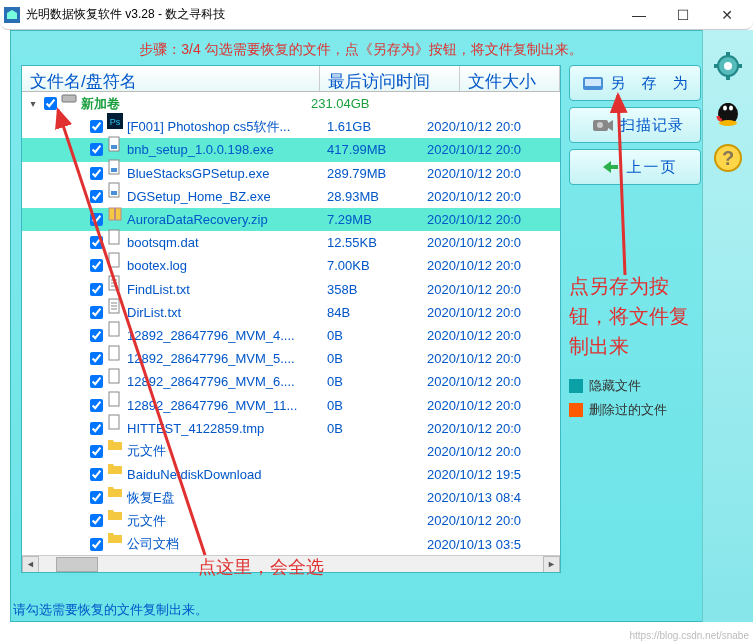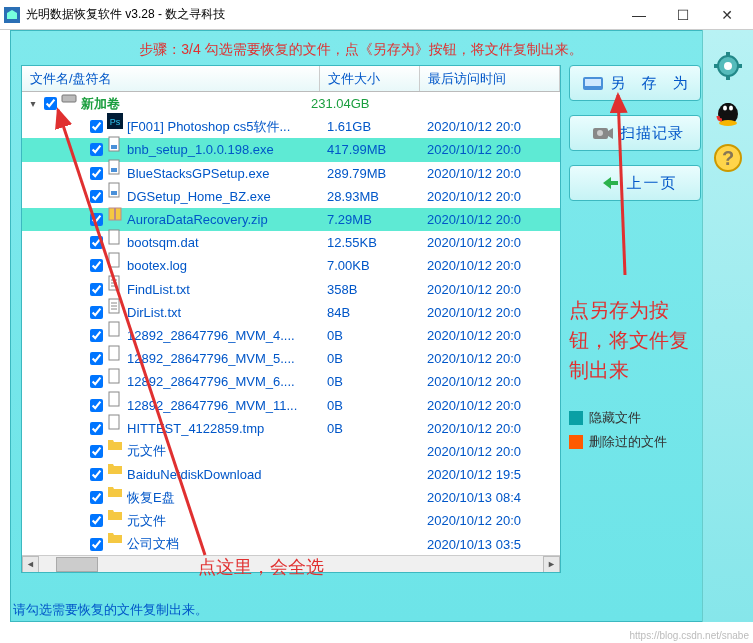--- a/index.html
+++ b/index.html
@@ -1,51 +1,51 @@
 <!DOCTYPE html>
 <html><head>
 <meta charset="utf-8">
 <style>
 * { box-sizing: border-box; margin: 0; padding: 0; font-family: "Microsoft YaHei", SimSun, Arial, sans-serif; }
 body { width: 753px; height: 643px; background: #fff; position: relative; overflow: hidden; }
 
-.titlebar { height: 30px; background: #fff; border-bottom: 1px solid #ccc; display: flex; align-items: center; padding: 0 4px; }
+.titlebar { height: 30px; background: #fff; border-bottom: 1px solid #ccc; display: flex; align-items: center; padding: 0 4px; border-radius: 8px; }
 .titlebar .app-icon { width: 16px; height: 16px; margin-right: 6px; }
 .titlebar .title { font-size: 12px; color: #000; flex: 1; }
 .win-btn { width: 44px; height: 29px; display: flex; align-items: center; justify-content: center; font-size: 14px; color: #333; }
 
 .main-wrap { position: absolute; left: 10px; top: 30px; width: 702px; height: 592px; background: linear-gradient(#7fe9ec, #6de4e8); border: 1px solid #3cb8c0; }
 .sidebar-right { position: absolute; right: 0; top: 30px; width: 51px; height: 592px; background: linear-gradient(#b8f2f4, #86e6ea); border-left: 1px solid #6cc; padding-top: 20px; display: flex; flex-direction: column; align-items: center; gap: 14px; }
 .sb-icon { width: 32px; height: 32px; border-radius: 6px; }
 
 .step-banner { text-align: center; padding: 10px 0 6px; color: #e03030; font-size: 14px; }
 
 .content-row { display: flex; padding: 0 10px; gap: 8px; }
 
 .list-panel { width: 540px; height: 508px; background: #fff; border: 1px solid #3cb8c0; position: relative; overflow: hidden; }
 .list-header { display: flex; background: linear-gradient(#fff, #e8f8f9); border-bottom: 1px solid #bbb; height: 26px; }
-.list-header .col { font-size: 13px; color: #0056c8; padding: 4px 8px; border-right: 1px solid #ccc; }
+.list-header .col { font-size: 17px; color: #0056c8; padding: 4px 8px; border-right: 1px solid #ccc; }
 .col-name { width: 298px; }
 .col-size { width: 100px; }
 .col-date { flex: 1; }
 
 .tree { font-size: 13px; color: #0056c8; overflow-y: auto; overflow-x: hidden; height: 462px; }
 .row { display: flex; align-items: center; height: 23.2px; padding-left: 4px; white-space: nowrap; }
 .row.sel { background: #5eead4; }
 .row .toggle { width: 14px; text-align: center; color: #555; font-size: 10px; }
 .row .cb { width: 13px; height: 13px; margin: 0 4px; }
 .row .ficon { width: 16px; height: 28px; margin-right: 4px; flex-shrink: 0; }
 .row .fname { overflow: hidden; text-overflow: ellipsis; }
 .row.root { color: #1a9e3e; }
 .row.root .fname { color: #1a9e3e; font-weight: bold; }
 .hscroll { position: absolute; bottom: 0; left: 0; right: 0; height: 17px; background: #f0f0f0; border-top: 1px solid #ccc; display: flex; align-items: center; }
 .hscroll .thumb { width: 42px; height: 15px; background: #ccc; border: 1px solid #aaa; margin-left: 17px; }
 .hscroll .arr { width: 17px; height: 17px; background: #e8e8e8; border: 1px solid #bbb; font-size: 9px; display: flex; align-items: center; justify-content: center; color: #555; }
 
-.right-panel { flex: 1; display: flex; flex-direction: column; gap: 14px; padding-top: 0; }
+.right-panel { flex: 1; display: flex; flex-direction: column; gap: 6px; padding-top: 0; }
 .action-btn { height: 36px; background: linear-gradient(#eafdfe, #c6f3f5); border: 1px solid #3cb8c0; border-radius: 4px; display: flex; align-items: center; justify-content: center; gap: 6px; font-size: 15px; color: #0056c8; letter-spacing: 6px; padding-left: 6px; position: relative; }
 .action-btn .bicon { width: 22px; height: 18px; flex-shrink: 0; }
 .annotation-saveas { color: #e03030; font-size: 20px; line-height: 1.5; margin-top: 80px; }
 .legend { margin-top: 10px; font-size: 13px; color: #333; }
 .legend-item { display: flex; align-items: center; gap: 6px; margin-bottom: 6px; }
 .legend-sw { width: 14px; height: 14px; }
 
 .footer { position: absolute; bottom: 2px; left: 2px; font-size: 13px; color: #0056c8; }
 
 .annot-selectall { position: absolute; left: 198px; top: 555px; color: #e03030; font-size: 18px; z-index: 50; }
@@ -68,22 +68,22 @@
 </div>
 
 <div class="main-wrap">
   <div class="step-banner">步骤：3/4 勾选需要恢复的文件，点《另存为》按钮，将文件复制出来。</div>
 
   <div class="content-row">
 
     <div class="list-panel">
       <div class="list-header">
         <div class="col col-name">文件名/盘符名</div>
+        <div class="col col-date">最后访问时间</div>
         <div class="col col-size">文件大小</div>
-        <div class="col col-date">最后访问时间</div>
       </div>
       <div class="tree" id="tree">
           <div class="row root">
             <span class="toggle">▾</span>
             <input type="checkbox" class="cb" checked="" style="">
             <span class="ficon"><svg viewBox="0 0 16 16" width="16" height="16">
                 <rect x="1" y="5" width="14" height="7" rx="1" fill="#bbb" stroke="#777"></rect>
               </svg></span>
             <span class="fname col-name" style="width:230px">新加卷</span>
             <span class="col-size" style="display:inline-block;width:100px">231.04GB</span>

